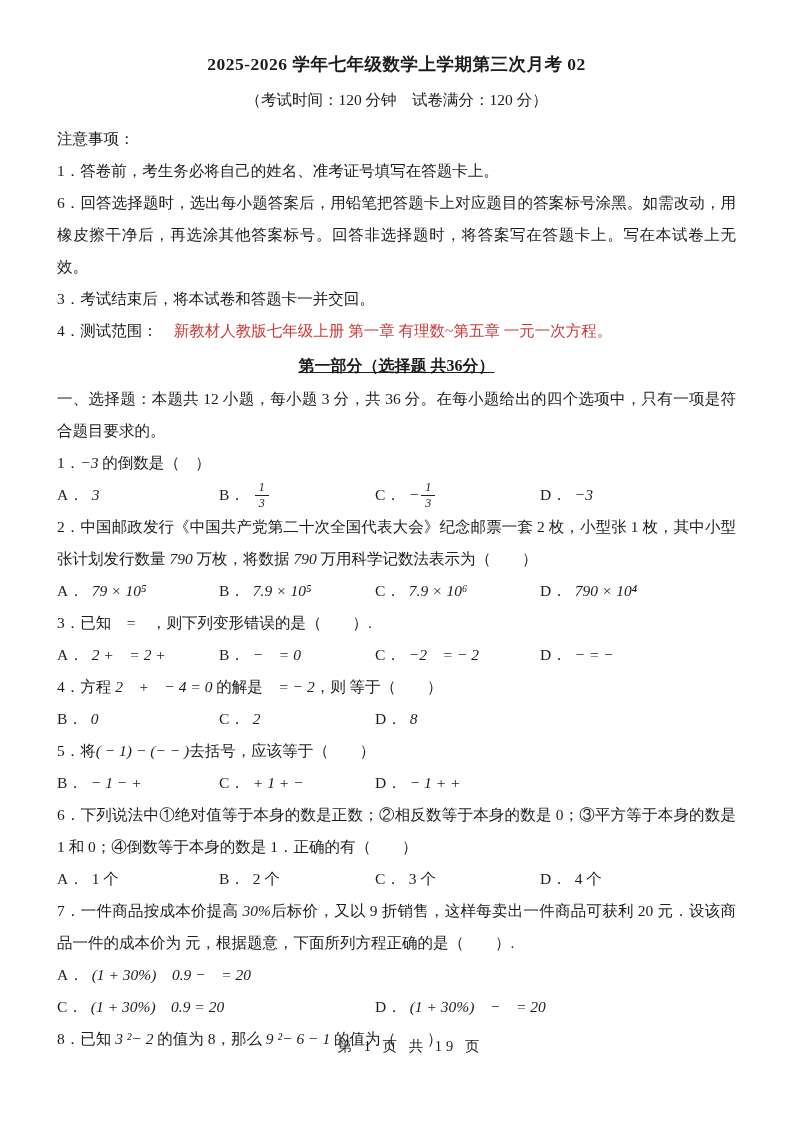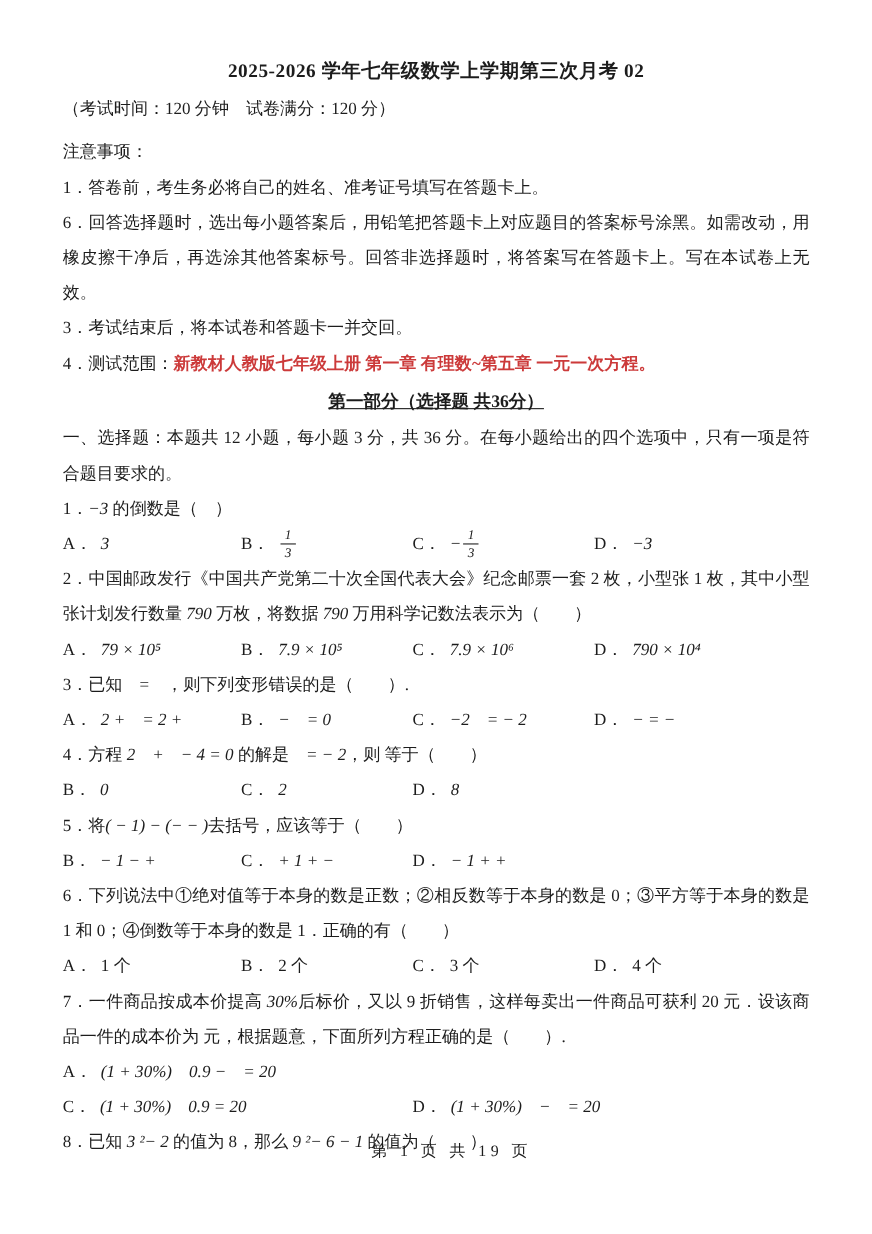--- a/index.html
+++ b/index.html
@@ -12,25 +12,25 @@
   .page{
     position:relative;box-sizing:border-box;
     width:793px;height:1082px;
     padding:52px 57px 0 57px;overflow:hidden;
   }
   .title{
     text-align:center;font-weight:bold;font-size:17.5px;
     letter-spacing:.5px;line-height:24px;
   }
   .subtitle{
-    text-align:left;font-size:15.5px;margin-top:13px;line-height:22px;
+    text-align:center;font-size:15.5px;margin-top:13px;line-height:22px;
   }
   .line{line-height:32px;text-align:justify;}
   .notices{margin-top:12px;}
-  .scope-red{font-weight:bold;}
+  .scope-red{font-weight:normal;margin-left:16px;}
   .section-heading{
     text-align:center;font-weight:bold;font-size:16px;line-height:34px;margin-top:2px;text-decoration:underline;
   }
   .stem{line-height:32px;}
   .opts{display:flex;line-height:32px;align-items:flex-end;}
   .opts.four .opt:nth-child(1){width:162px;}
   .opts.four .opt:nth-child(2){width:156px;}
   .opts.four .opt:nth-child(3){width:165px;}
   .opts.four .opt:nth-child(4){flex:1;}
   .opts.two .opt:nth-child(1){width:318px;}

